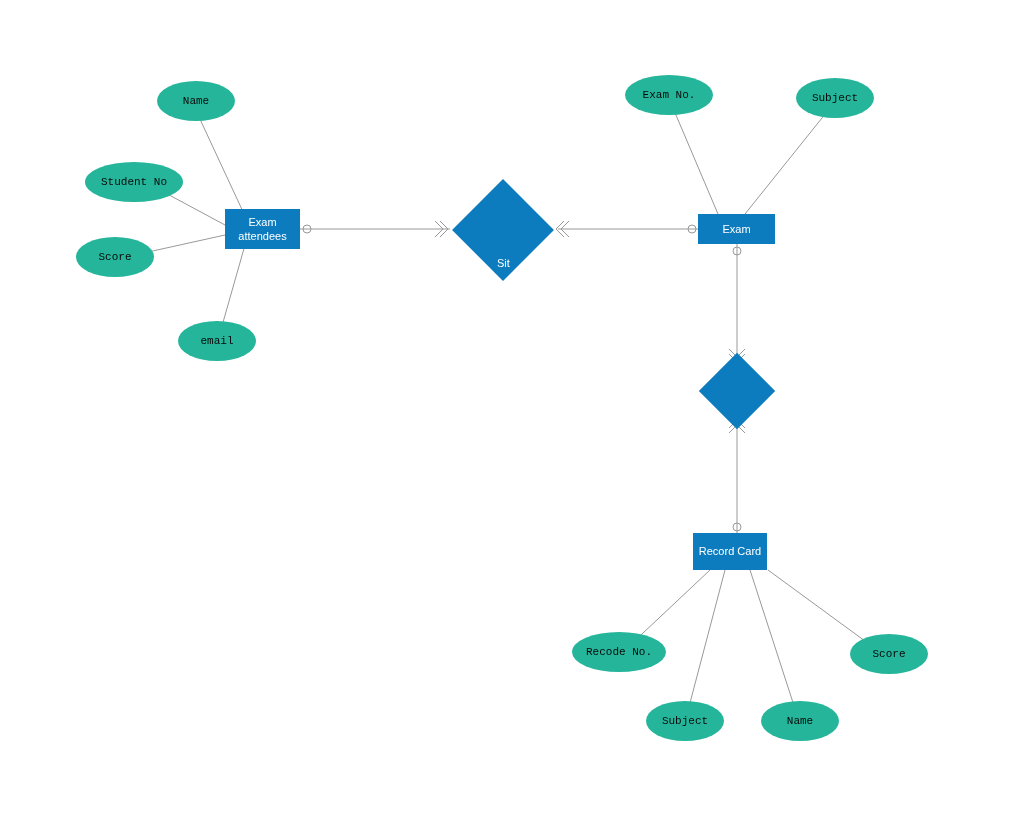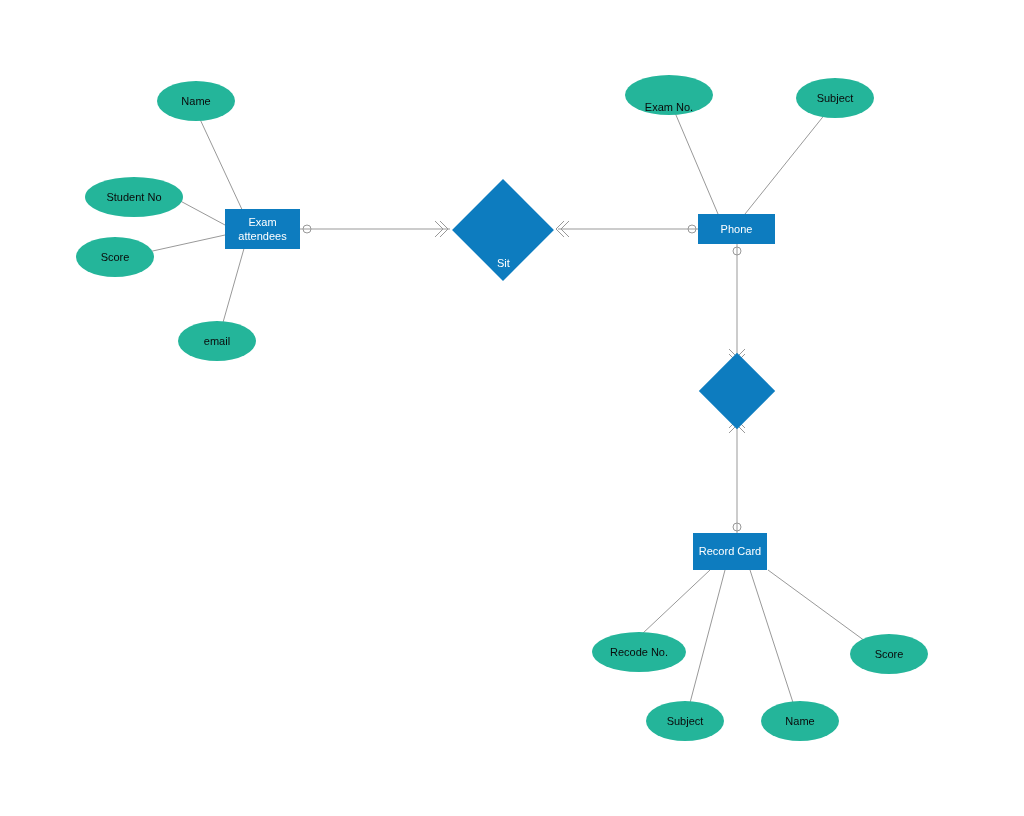--- a/index.html
+++ b/index.html
@@ -25,20 +25,21 @@
     .attribute {
       position: absolute;
       background: #24b59a;
       color: #0a0a0a;
       border-radius: 50%;
       display: flex;
       align-items: center;
       justify-content: center;
       text-align: center;
       padding: 2px;
+      font-family: Liberation Mono, monospace;
     }
     .relationship {
       position: absolute;
       background: #0d7cbf;
       color: #ffffff;
       transform: rotate(45deg);
       display: flex;
       align-items: center;
       justify-content: center;
     }
@@ -98,56 +99,56 @@
 
   <line x1="710" y1="570" x2="625" y2="650"></line>
   <line x1="725" y1="570" x2="686" y2="718"></line>
   <line x1="750" y1="570" x2="798" y2="718"></line>
   <line x1="768" y1="570" x2="880" y2="652"></line>
 </svg>
 
 <div class="attribute" style="left:157px; top:81px; width:78px; height:40px;">
   <span>Name</span>
 </div>
-<div class="attribute" style="left:85px; top:177px; width:98px; height:40px;text-align:center;">
+<div class="attribute" style="left:85px; top:162px; width:98px; height:40px;text-align:center;">
   <span>Student No</span>
 </div>
 <div class="attribute" style="left:76px; top:237px; width:78px; height:40px;">
   <span>Score</span>
 </div>
 <div class="attribute" style="left:178px; top:321px; width:78px; height:40px;">
   <span>email</span>
 </div>
 
 <div class="entity" style="left:225px; top:209px; width:75px; height:40px;">
   <span>Exam attendees</span>
 </div>
 
 <div class="relationship" style="left:467px; top:194px; width:72px; height:72px;"></div>
 <div class="relationship-label" style="left:497px; top:223px;">Sit</div>
 
-<div class="attribute" style="left:625px; top:75px; width:88px; height:40px;align-items:flex-end;">
+<div class="attribute" style="left:625px; top:75px; width:88px; height:40px;">
   <span>Exam No.</span>
 </div>
 <div class="attribute" style="left:796px; top:78px; width:78px; height:40px;">
   <span>Subject</span>
 </div>
 
 <div class="entity" style="left:698px; top:214px; width:77px; height:30px;">
-  <span>Phone</span>
+  <span>Exam</span>
 </div>
 
 <div class="relationship" style="left:710px; top:364px; width:54px; height:54px;"></div>
 <div class="relationship-label" style="left:720px; top:385px;padding-left:26px;">Record</div>
 
 <div class="entity" style="left:693px; top:533px; width:74px; height:37px;">
   <span>Record Card</span>
 </div>
 
-<div class="attribute" style="left:592px; top:632px; width:94px; height:40px;">
+<div class="attribute" style="left:572px; top:632px; width:94px; height:40px;">
   <span>Recode No.</span>
 </div>
 <div class="attribute" style="left:646px; top:701px; width:78px; height:40px;">
   <span>Subject</span>
 </div>
 <div class="attribute" style="left:761px; top:701px; width:78px; height:40px;">
   <span>Name</span>
 </div>
 <div class="attribute" style="left:850px; top:634px; width:78px; height:40px;">
   <span>Score</span>

